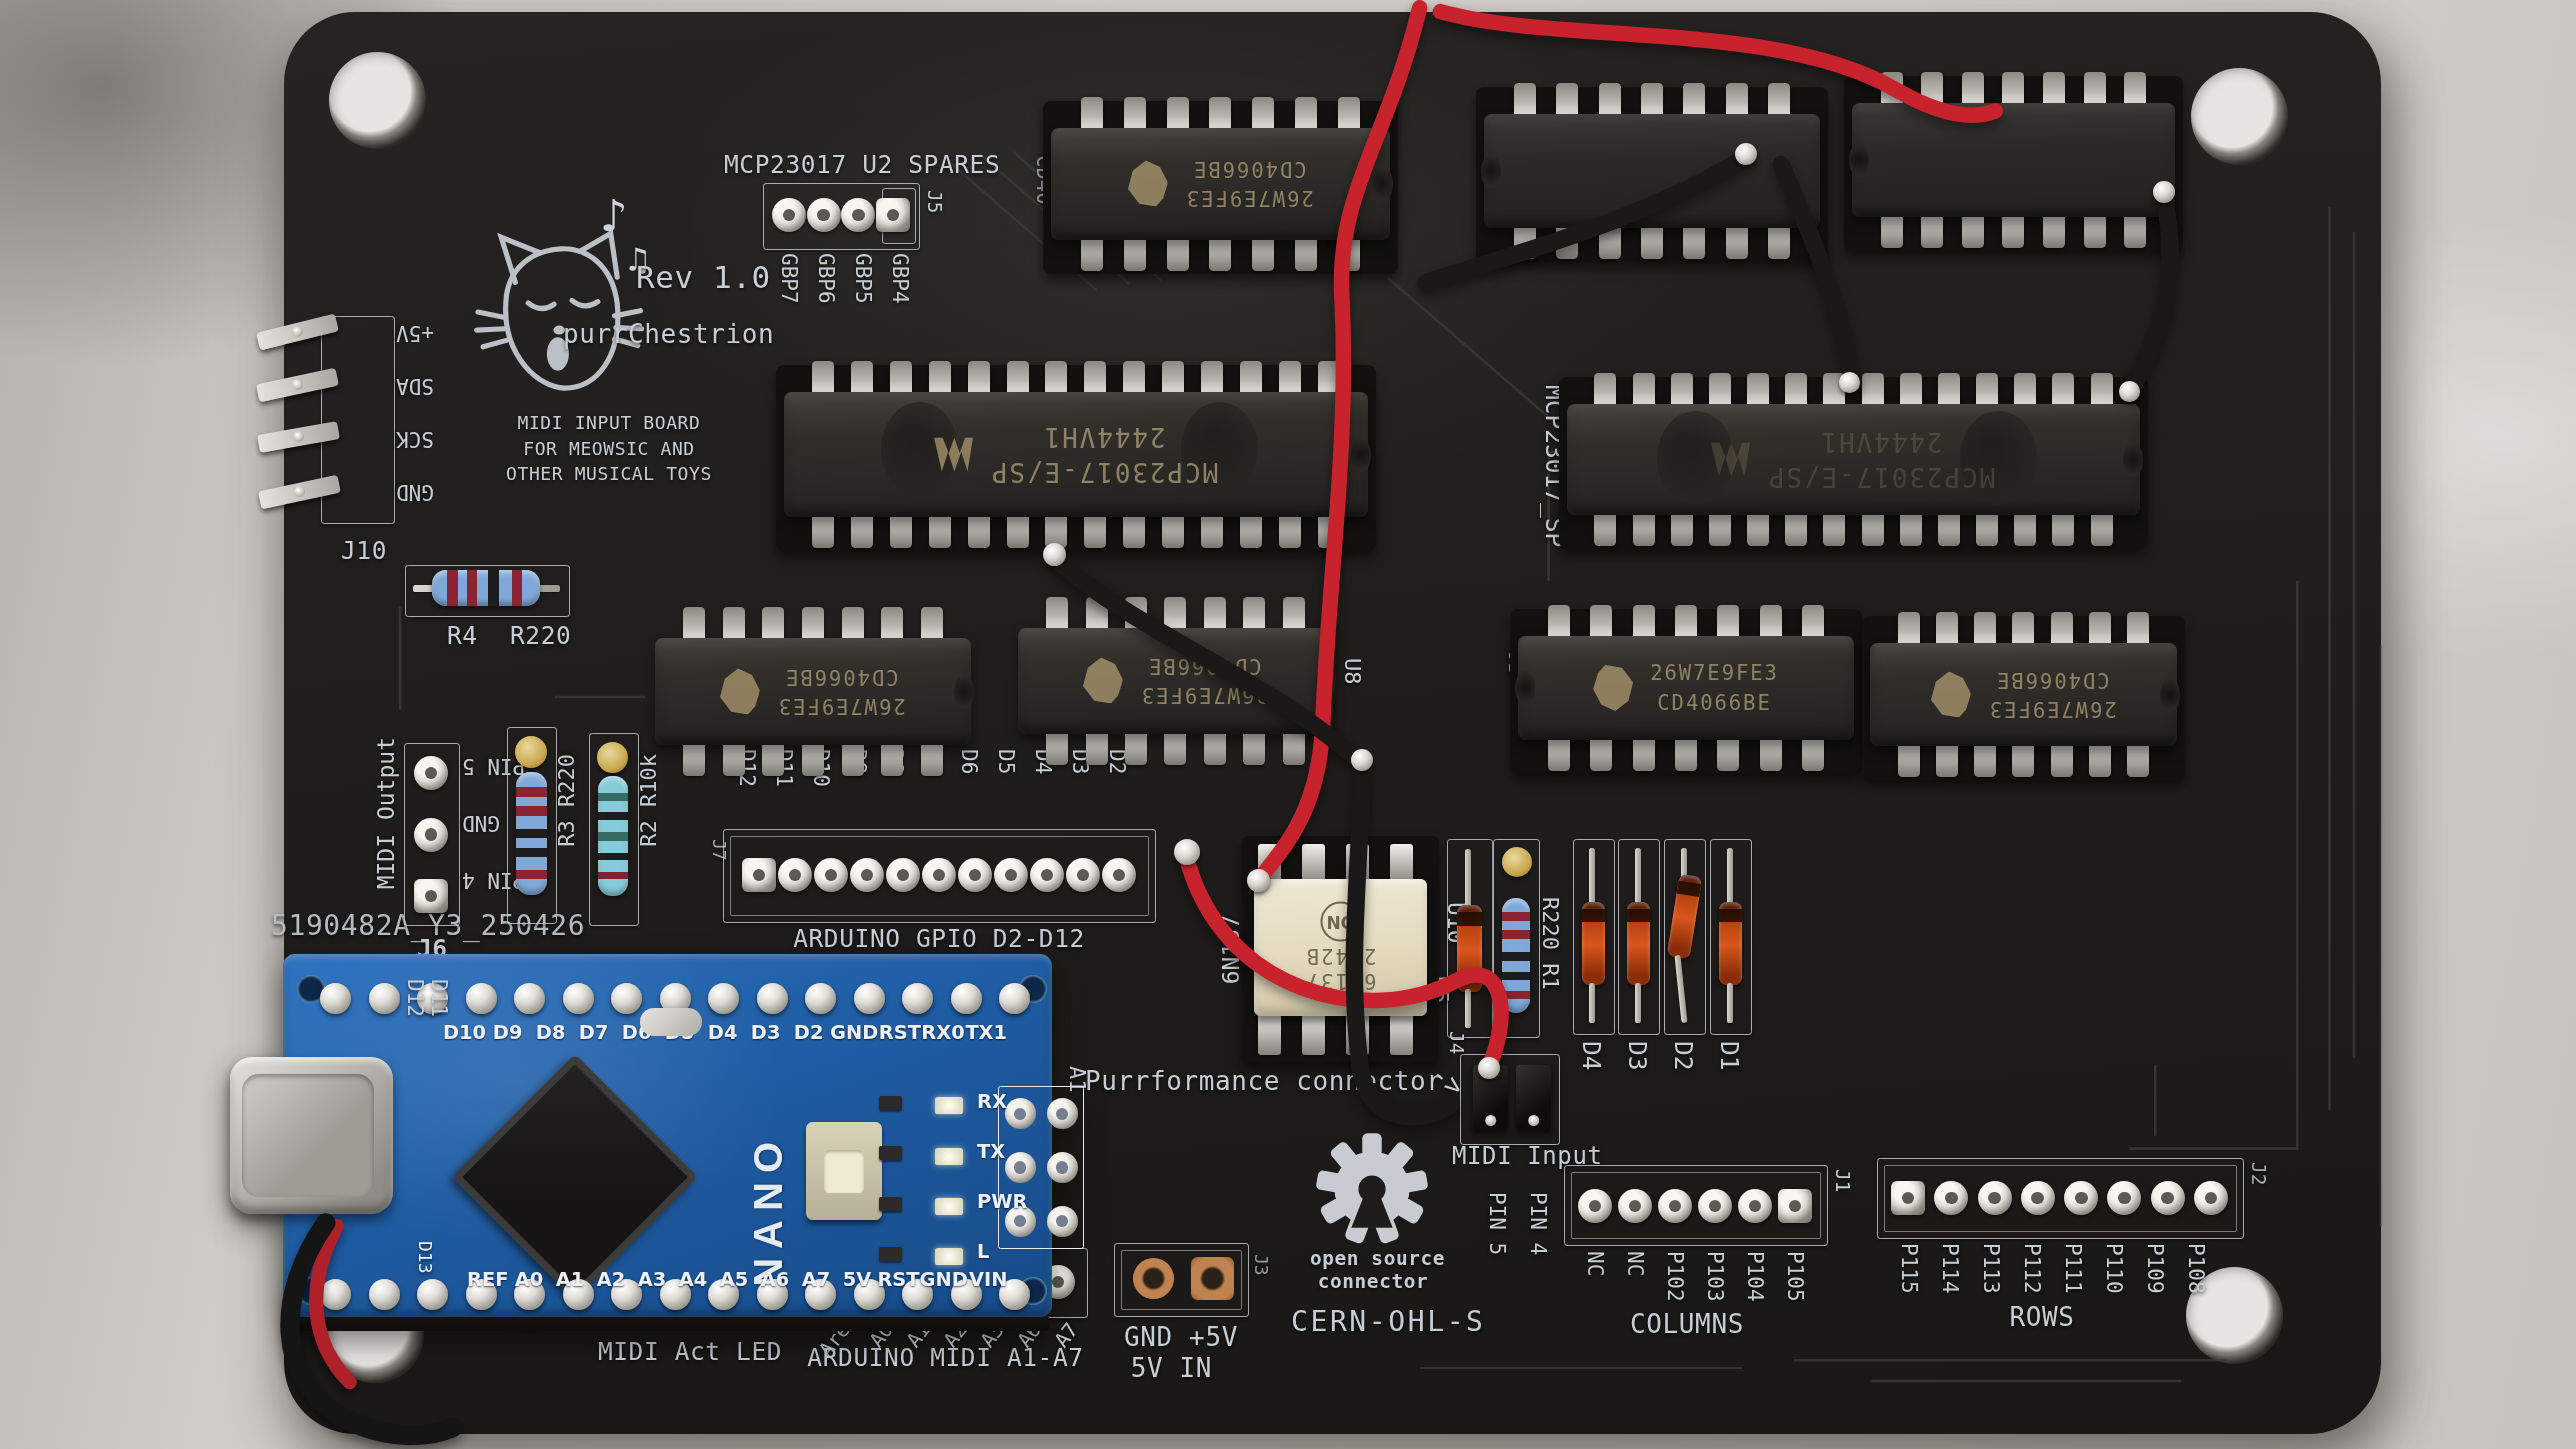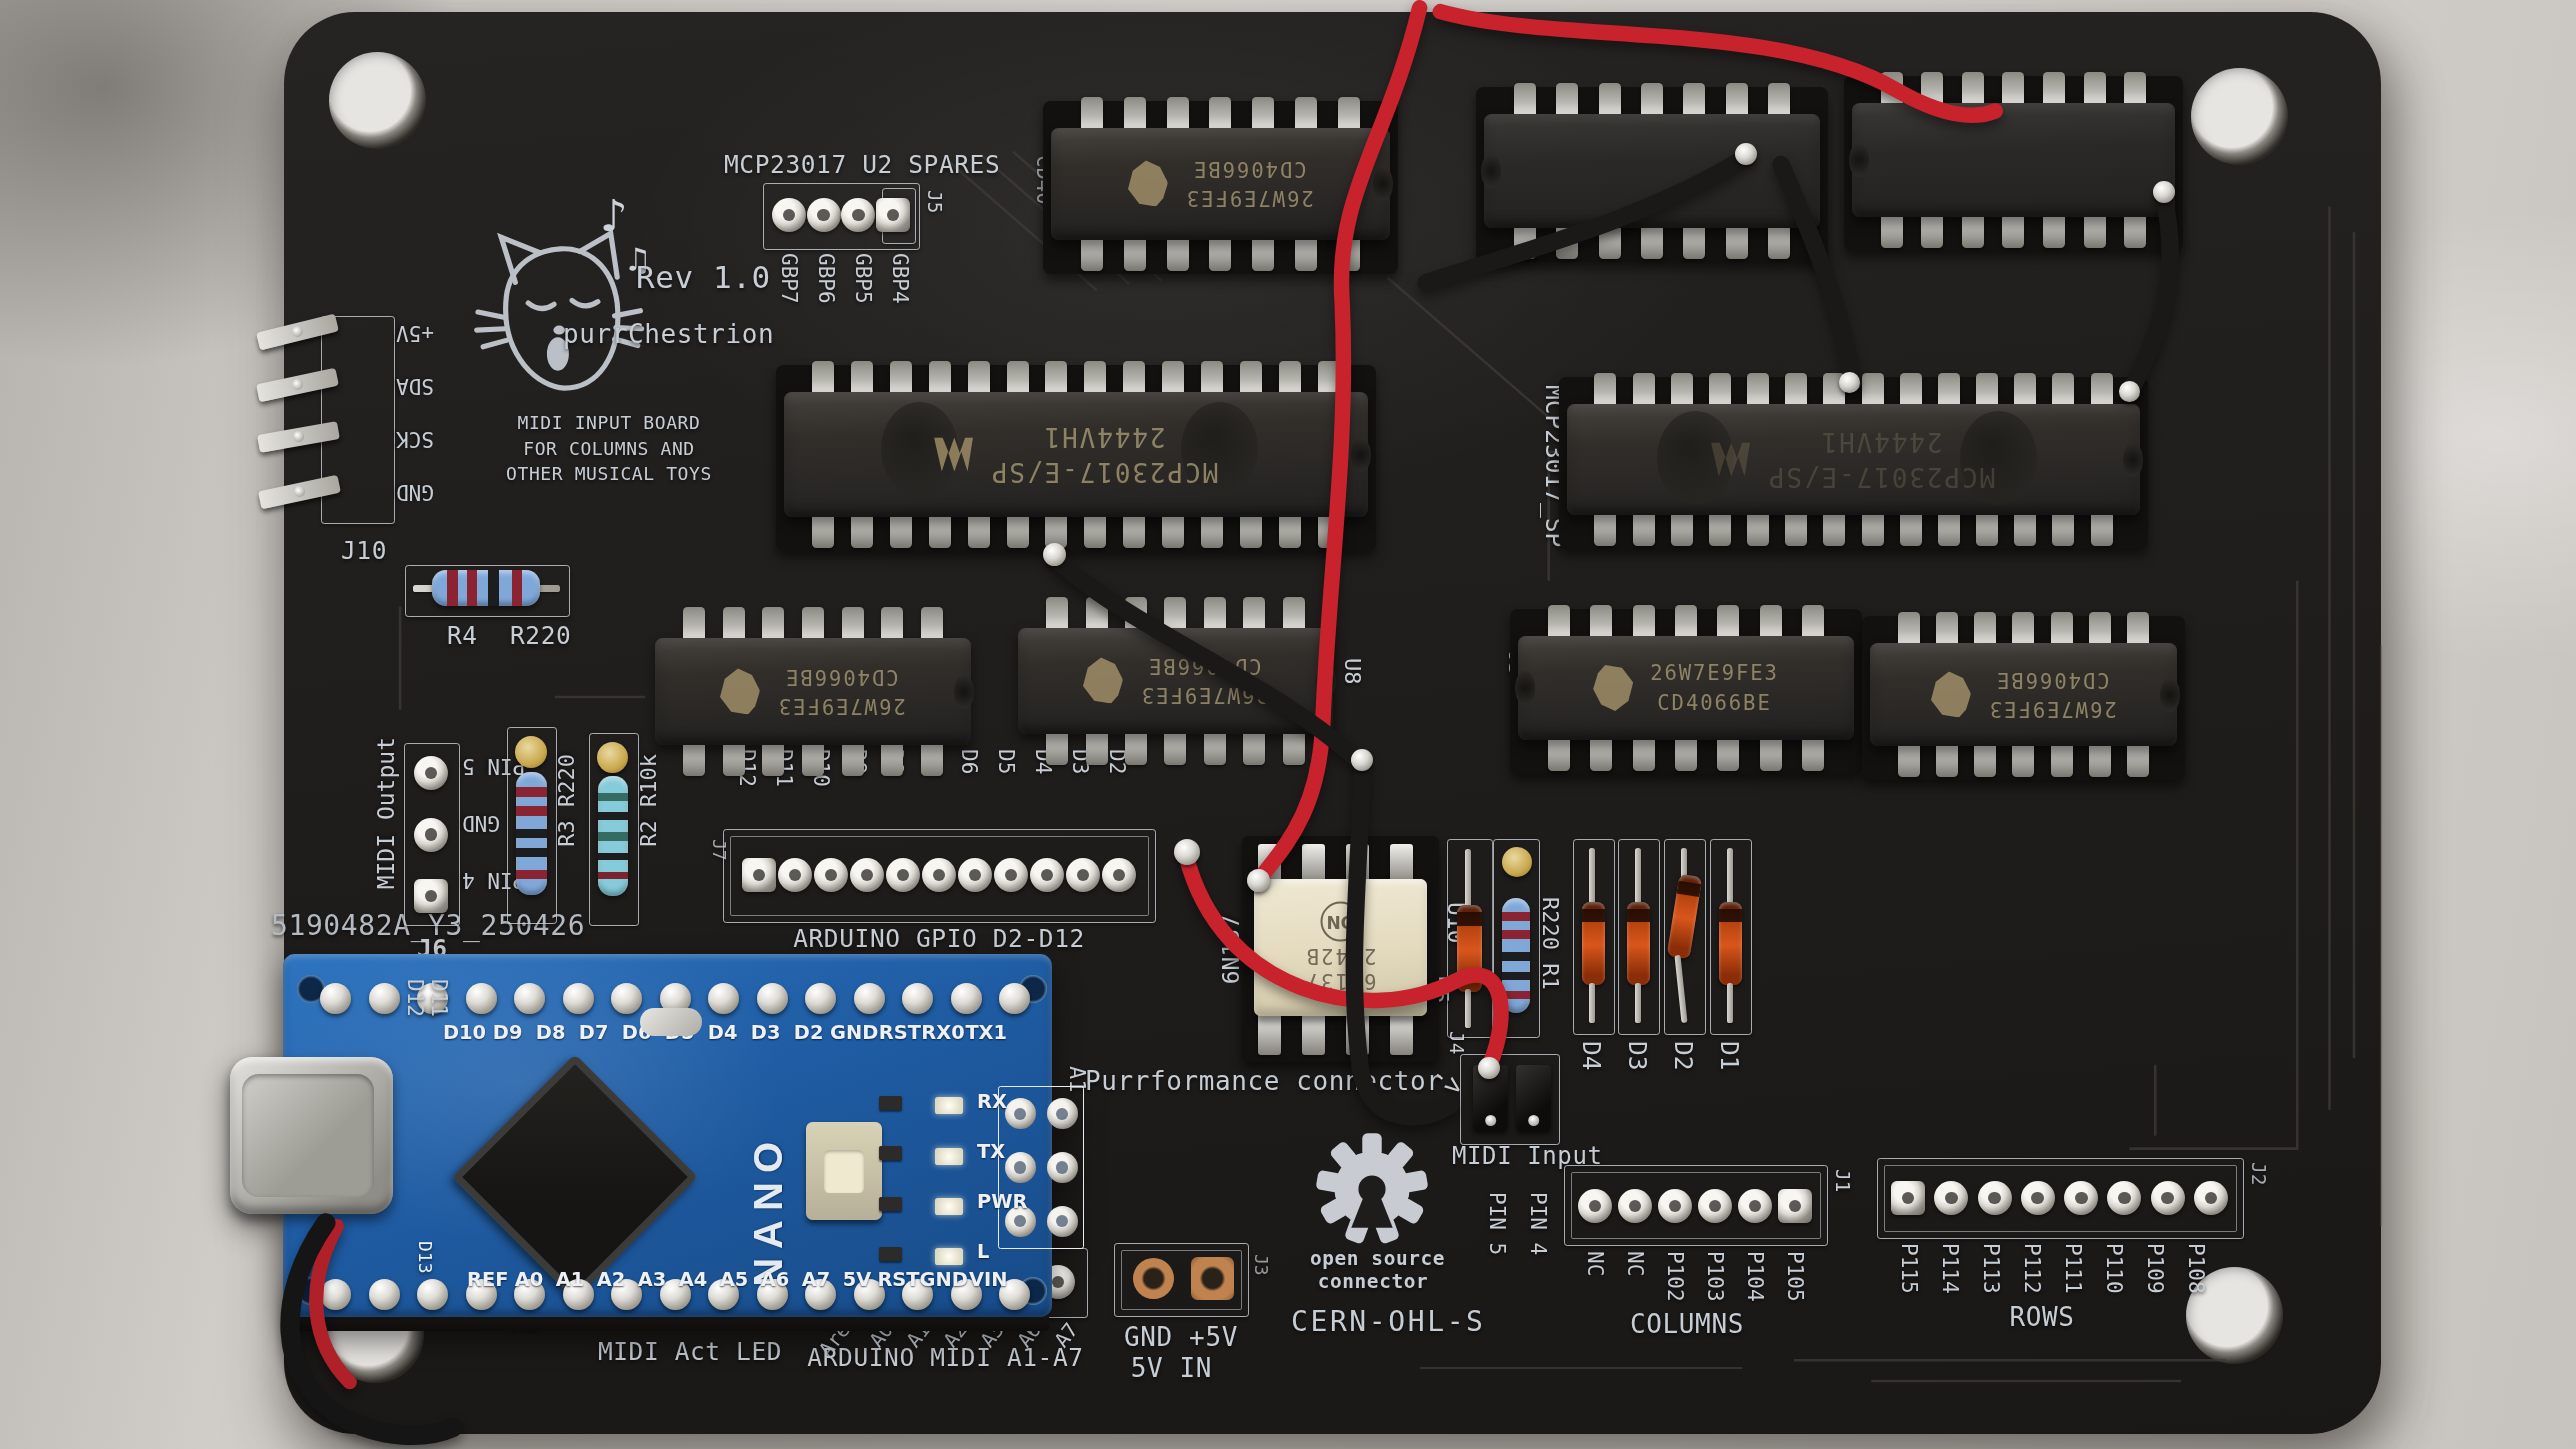--- a/index.html
+++ b/index.html
@@ -205,21 +205,21 @@
         <path d="M208,166 L248,168"></path>
         <path d="M206,184 L242,194"></path>
     </g>
     <text x="195" y="70" font-size="72" fill="#ccd2da">♪</text>
     <text x="238" y="130" font-size="52" fill="#ccd2da">♫</text>
   </svg>
   <div class="silk z5" style="left:636px;top:259px;font-size:31px;">Rev 1.0</div>
   <div class="silk z5" style="left:563px;top:319px;font-size:26px;">purrChestrion</div>
   <div class="silk center z5" style="left:489px;top:410px;width:240px;font-size:18px;line-height:1.42;">
     <div>MIDI INPUT BOARD</div>
-    <div>FOR COLUMNS AND</div>
+    <div>FOR MEOWSIC AND</div>
     <div>OTHER MUSICAL TOYS</div>
   </div>
   <div class="silk z5" style="left:271px;top:909px;font-size:28px;color:#b4bac1;">5190482A_Y3_250426</div>
 
   <div class="silk center z5" style="left:724px;top:150px;width:252px;font-size:24.5px;">MCP23017 U2 SPARES</div>
   <div class="sbox z5" style="left:763px;top:183px;width:155px;height:65px;"></div>
   <div class="sbox z5" style="left:882px;top:188px;width:32px;height:54px;border-width:1.3px;"></div>
   <div class="padrow z5" style="left:772px;top:198px;width:138px;">
       <div class="pad"></div>
       <div class="pad"></div>

